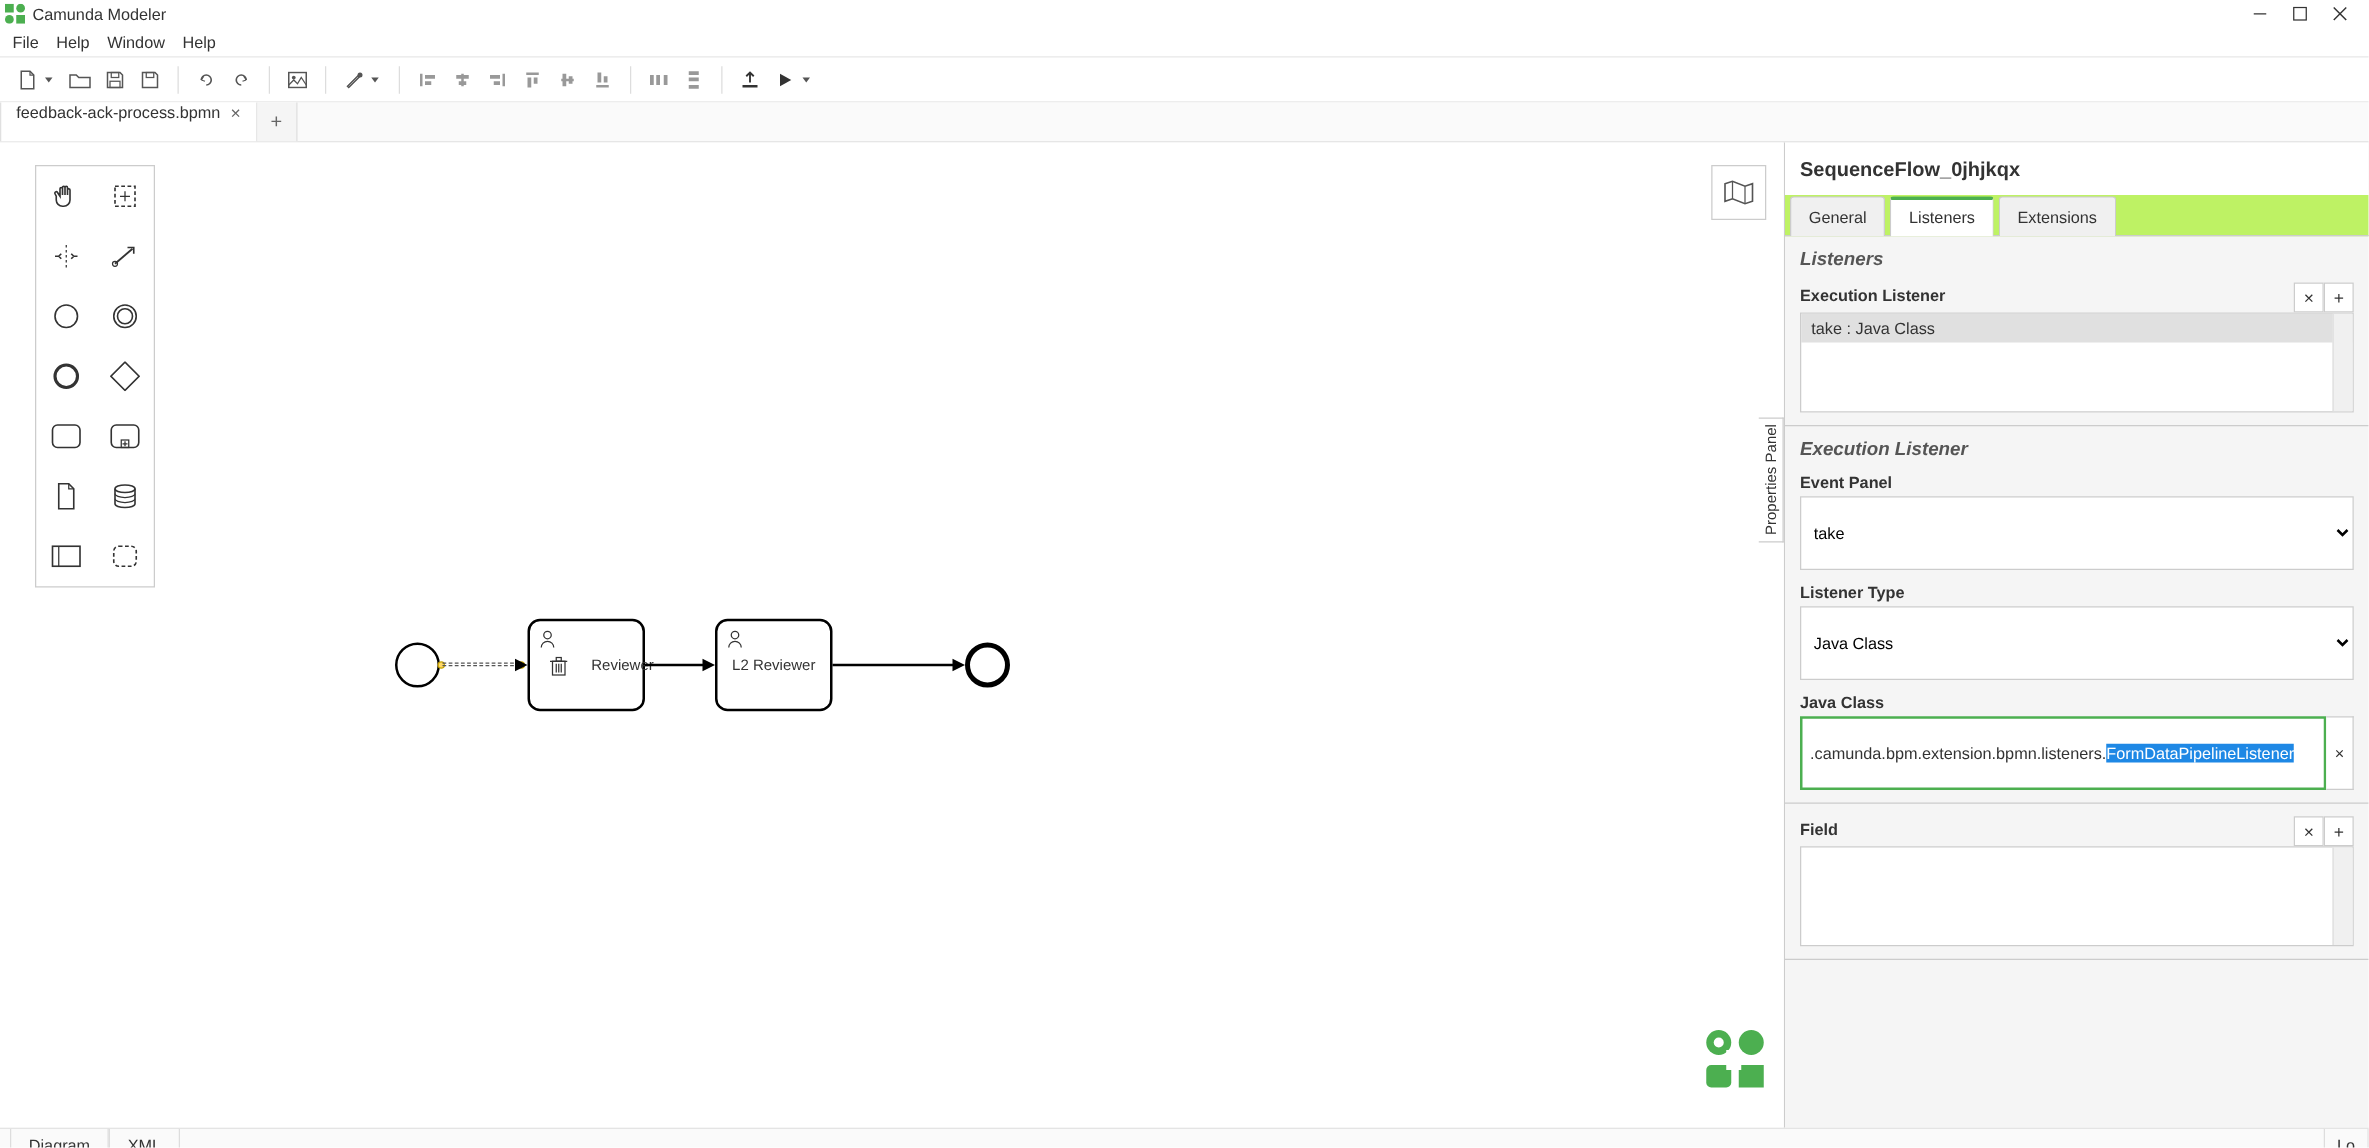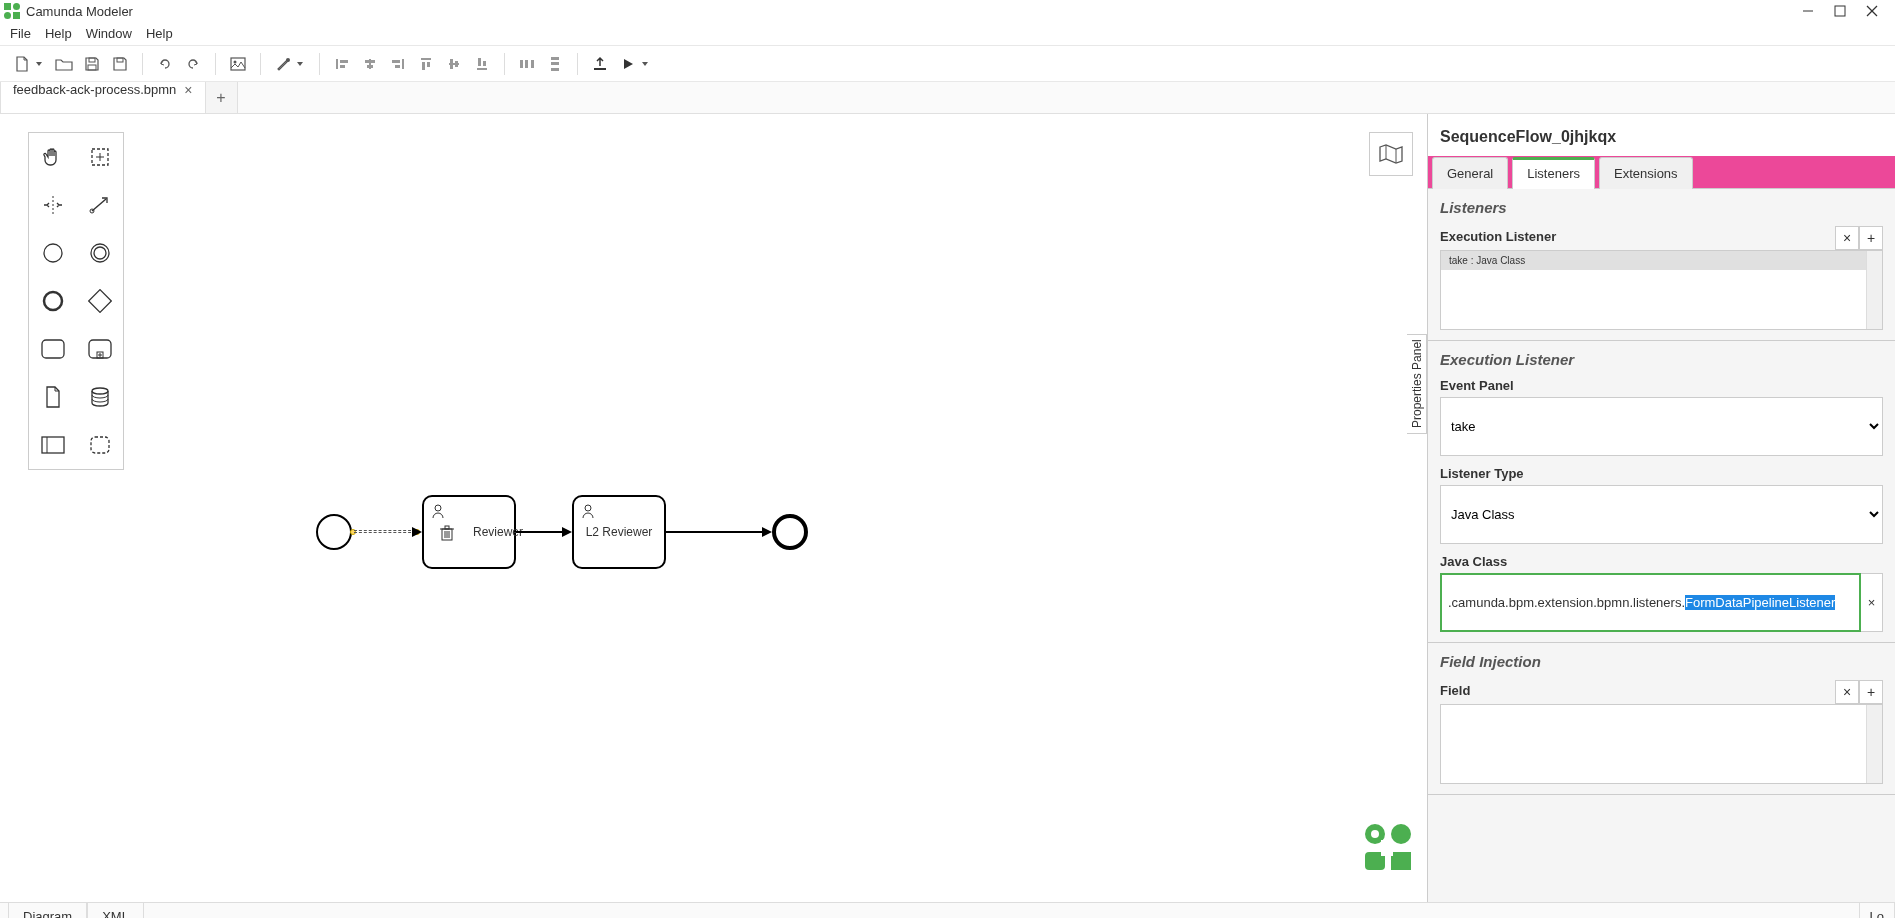--- a/index.html
+++ b/index.html
@@ -53,30 +53,30 @@
 .seq-flow-dashed { position: absolute; border-top: 1px dashed #555; border-bottom: 1px dashed #555; height: 3px; }
 .arrow-head { position: absolute; width: 0; height: 0; border-top: 5px solid transparent; border-bottom: 5px solid transparent; border-left: 10px solid #000; }
 .marker-dot { position: absolute; width: 6px; height: 6px; background: #ffd966; border: 1px solid #c9a500; border-radius: 50%; }
 
 
 .props-collapse { position: absolute; right: 0; top: 220px; width: 20px; height: 100px; border: 1px solid #ccc; border-right: none; background: #fff; writing-mode: vertical-rl; text-align: center; font-size: 12px; display: flex; align-items: center; justify-content: center; cursor: pointer; transform: rotate(180deg); }
 
 
 .props { width: 468px; border-left: 1px solid #ccc; background: #f5f5f5; overflow-y: auto; }
 .props-header { padding: 14px 12px 10px; font-weight: bold; font-size: 16px; background: #fff; }
-.props-tabs { display: flex; background: #ec4899; border-bottom: 1px solid #ccc; }
+.props-tabs { display: flex; background: #bef264; border-bottom: 1px solid #ccc; }
 .props-tab { padding: 8px 14px; border: 1px solid #ccc; border-bottom: none; margin-left: 4px; background: #f0f0f0; cursor: pointer; font-size: 13px; border-radius: 3px 3px 0 0; position: relative; top: 1px; }
 .props-tab.active { background: #fff; border-top: 3px solid #4caf50; padding-top: 6px; }
 .props-section { padding: 10px 12px; border-bottom: 1px solid #ccc; }
 .section-title { font-size: 15px; font-style: italic; font-weight: bold; color: #555; margin-bottom: 10px; }
 .field-label { font-size: 13px; font-weight: bold; margin-bottom: 4px; color: #333; }
 .listener-row { display: flex; align-items: center; }
 .listener-btn { width: 24px; height: 24px; border: 1px solid #ccc; background: #fff; display: flex; align-items: center; justify-content: center; cursor: pointer; font-size: 14px; }
 .listener-box { border: 1px solid #ccc; background: #fff; height: 80px; position: relative; }
-.listener-item { padding: 4px 8px; background: #e0e0e0; font-size: 10px; }
+.listener-item { padding: 4px 8px; background: #e0e0e0; font-size: 13px; }
 .listener-scroll { position: absolute; right: 0; top: 0; bottom: 0; width: 16px; background: #f0f0f0; border-left: 1px solid #ddd; }
 .field-select, .field-input { width: 100%; padding: 20px 6px; border: 1px solid #ccc; font-size: 13px; background: #fff; font-family: Arial; }
 .field-input-wrap { display: flex; }
 .field-input-wrap .field-input { flex: 1; }
 .java-input { border: 2px solid #4caf50; }
 .java-input .prefix { color: #333; }
 .java-input .selected { background: #1e88e5; color: #ffffff; text-align: right; }
 .clear-btn { width: 22px; border: 1px solid #ccc; border-left: none; display: flex; align-items: center; justify-content: center; cursor: pointer; background: #fff; }
 
 
@@ -454,21 +454,20 @@
       </select>
       <div style="height:10px"></div>
       <div class="field-label">Java Class</div>
       <div class="field-input-wrap">
         <div class="field-input java-input" style="white-space:nowrap; overflow:hidden;"><span class="prefix">.camunda.bpm.extension.bpmn.listeners.</span><span class="selected">FormDataPipelineListener</span></div>
         <div class="clear-btn">×</div>
       </div>
     </div>
 
     <div class="props-section">
-      <div class="section-title">Field Injection</div>
       <div class="listener-row">
         <div class="field-label" style="flex:1;">Field</div>
         <div class="listener-btn">×</div>
         <div class="listener-btn">+</div>
       </div>
       <div class="listener-box">
         <div class="listener-scroll"></div>
       </div>
     </div>
   </div>

